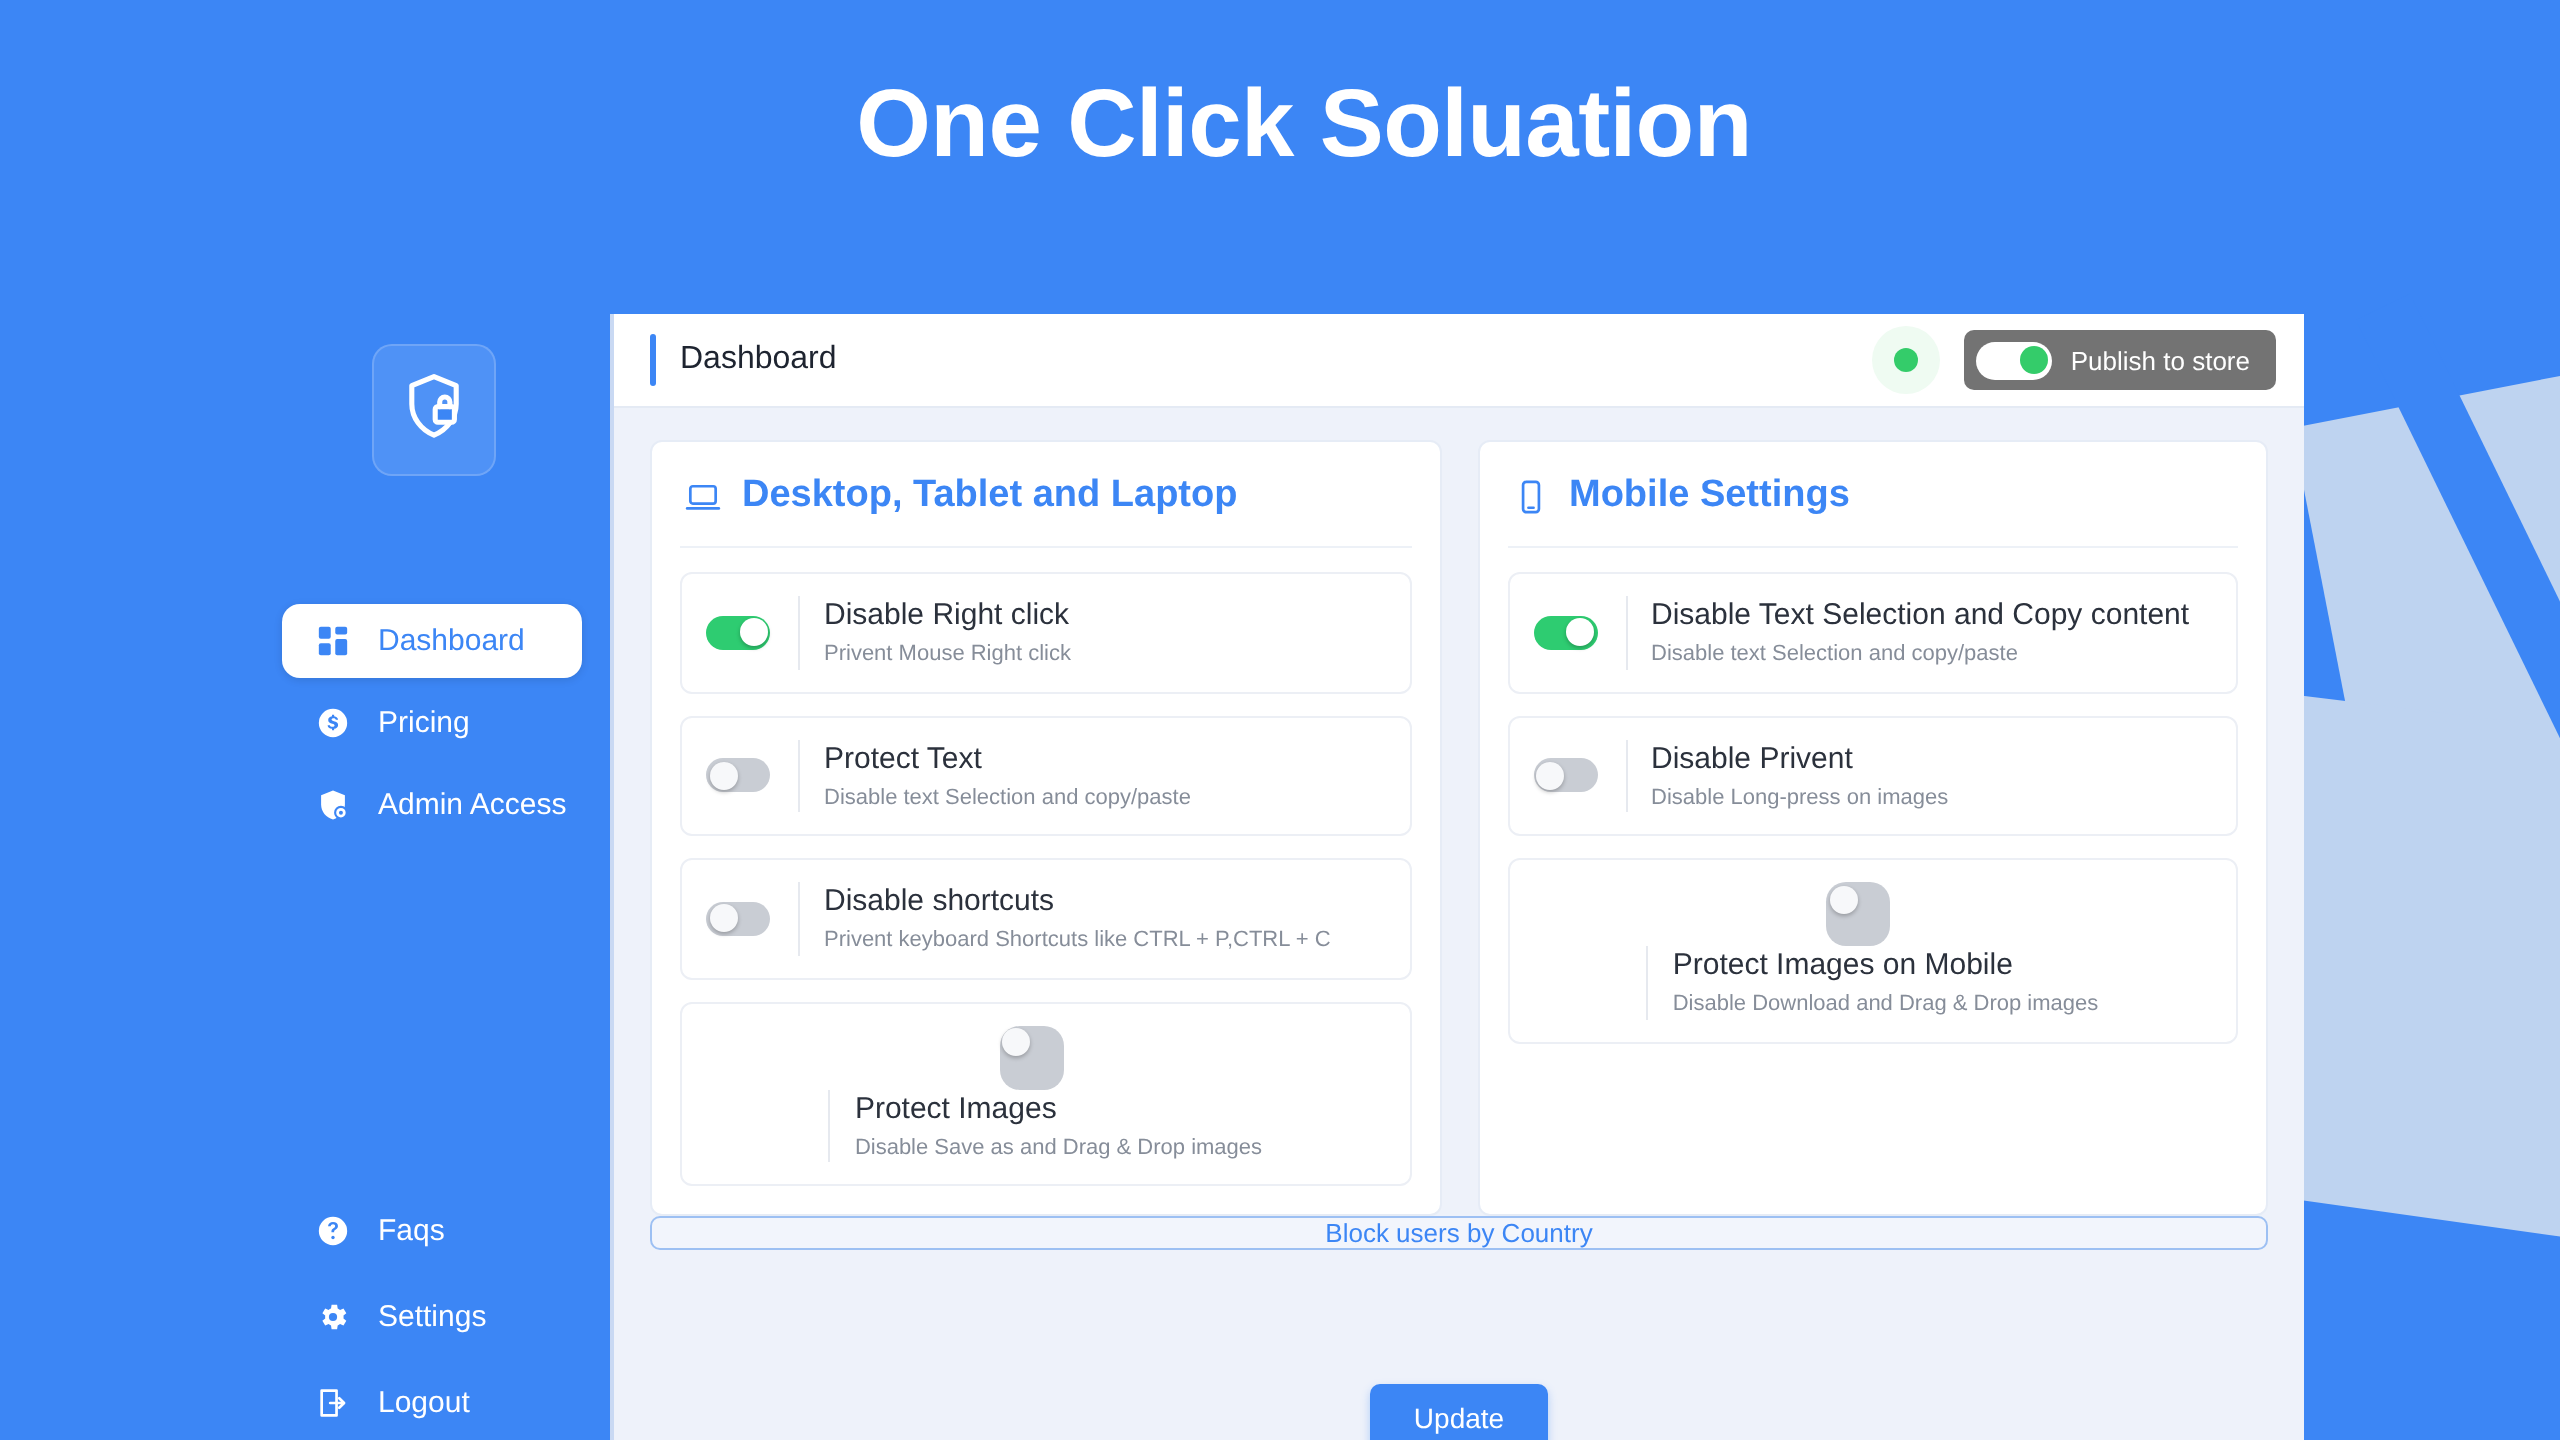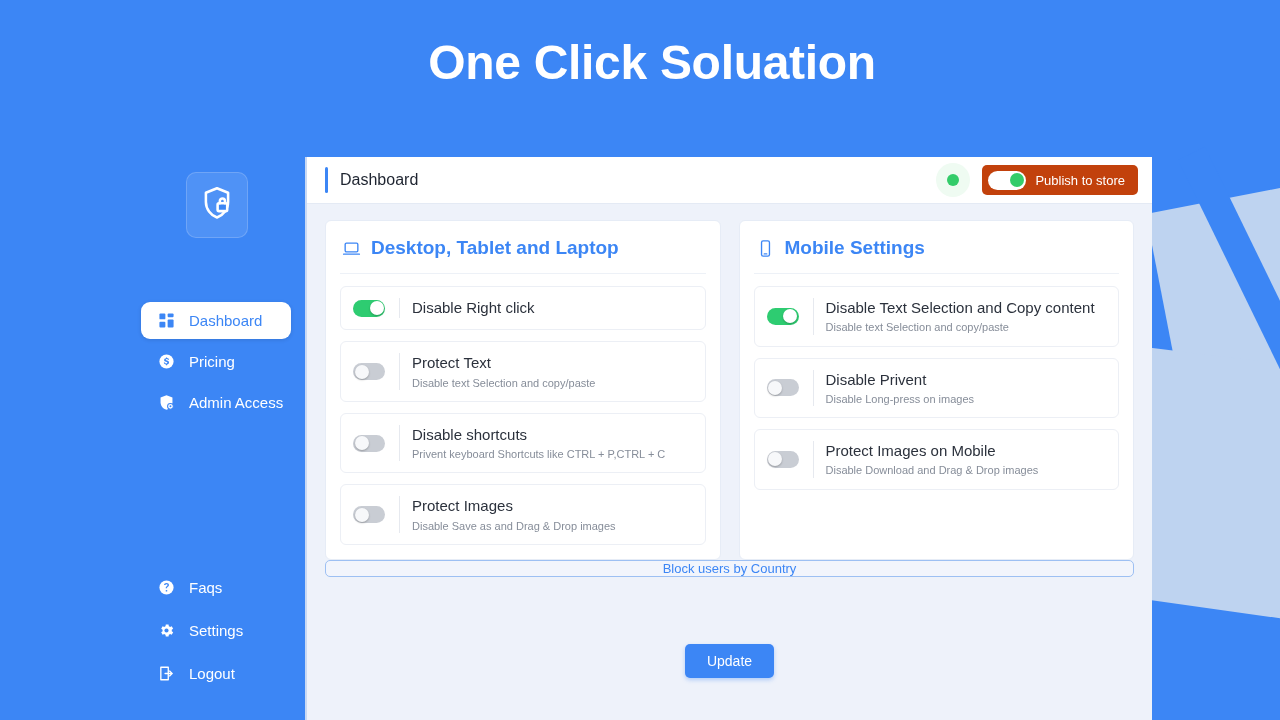--- a/index.html
+++ b/index.html
@@ -69,21 +69,21 @@
   .logo-box {
     position: absolute;
     top: 172px; left: 186px;
     width: 62px; height: 66px;
     background: rgba(255,255,255,0.10);
     border: 1px solid rgba(255,255,255,0.18);
     border-radius: 10px;
     display: flex; align-items: center; justify-content: center;
   }
   .nav-top { position: absolute; top: 302px; left: 0; width: 305px; }
-  .nav-bottom { position: absolute; top: 568px; left: 0; width: 305px; }
+  .nav-bottom { position: absolute; top: 596px; left: 0; width: 305px; }
 
   .nav-item {
     display: flex;
     align-items: center;
     gap: 14px;
     height: 37px;
     margin: 0 14px 0 141px;
     padding-left: 16px;
     border-radius: 9px;
     color: #ffffff;
@@ -143,21 +143,21 @@
   .status-dot {
     width: 12px; height: 12px;
     border-radius: 50%;
     background: #34cc6a;
   }
   .publish-btn {
     display: flex;
     align-items: center;
     gap: 9px;
     height: 30px;
-    background: #c2410c;
+    background: #737373;
     border-radius: 5px;
     padding: 0 13px 0 6px;
     color: #ffffff;
     font-size: 13px;
     cursor: pointer;
     white-space: nowrap;
   }
   .publish-switch {
     width: 38px; height: 19px;
     background: #ffffff;
@@ -206,21 +206,21 @@
 
   .setting-row {
     display: flex;
     align-items: center;
     border: 1px solid #eceff5;
     border-radius: 6px;
     padding: 11px 12px;
     margin-bottom: 11px;
     background: #fff;
   }
-  .setting-row:last-child { margin-bottom: 0; }
+  .setting-row:last-child { margin-bottom: 0; flex-direction: column; }
 
   .toggle {
     width: 32px; height: 17px;
     border-radius: 10px;
     position: relative;
     flex: 0 0 32px;
     margin-right: 14px;
     cursor: pointer;
     background: #c9cdd4;
   }
@@ -419,20 +419,21 @@
                 <path d="M2 19.2h20"></path>
               </svg>
             </span>
             <span>Desktop, Tablet and Laptop</span>
           </div>
 
           <div class="setting-row">
             <div class="toggle on"></div>
             <div class="setting-text">
               <div class="setting-label">Disable Right click</div>
+              <div class="setting-sub">Privent Mouse Right click</div>
             </div>
           </div>
 
           <div class="setting-row">
             <div class="toggle"></div>
             <div class="setting-text">
               <div class="setting-label">Protect Text</div>
               <div class="setting-sub">Disable text Selection and copy/paste</div>
             </div>
           </div>

